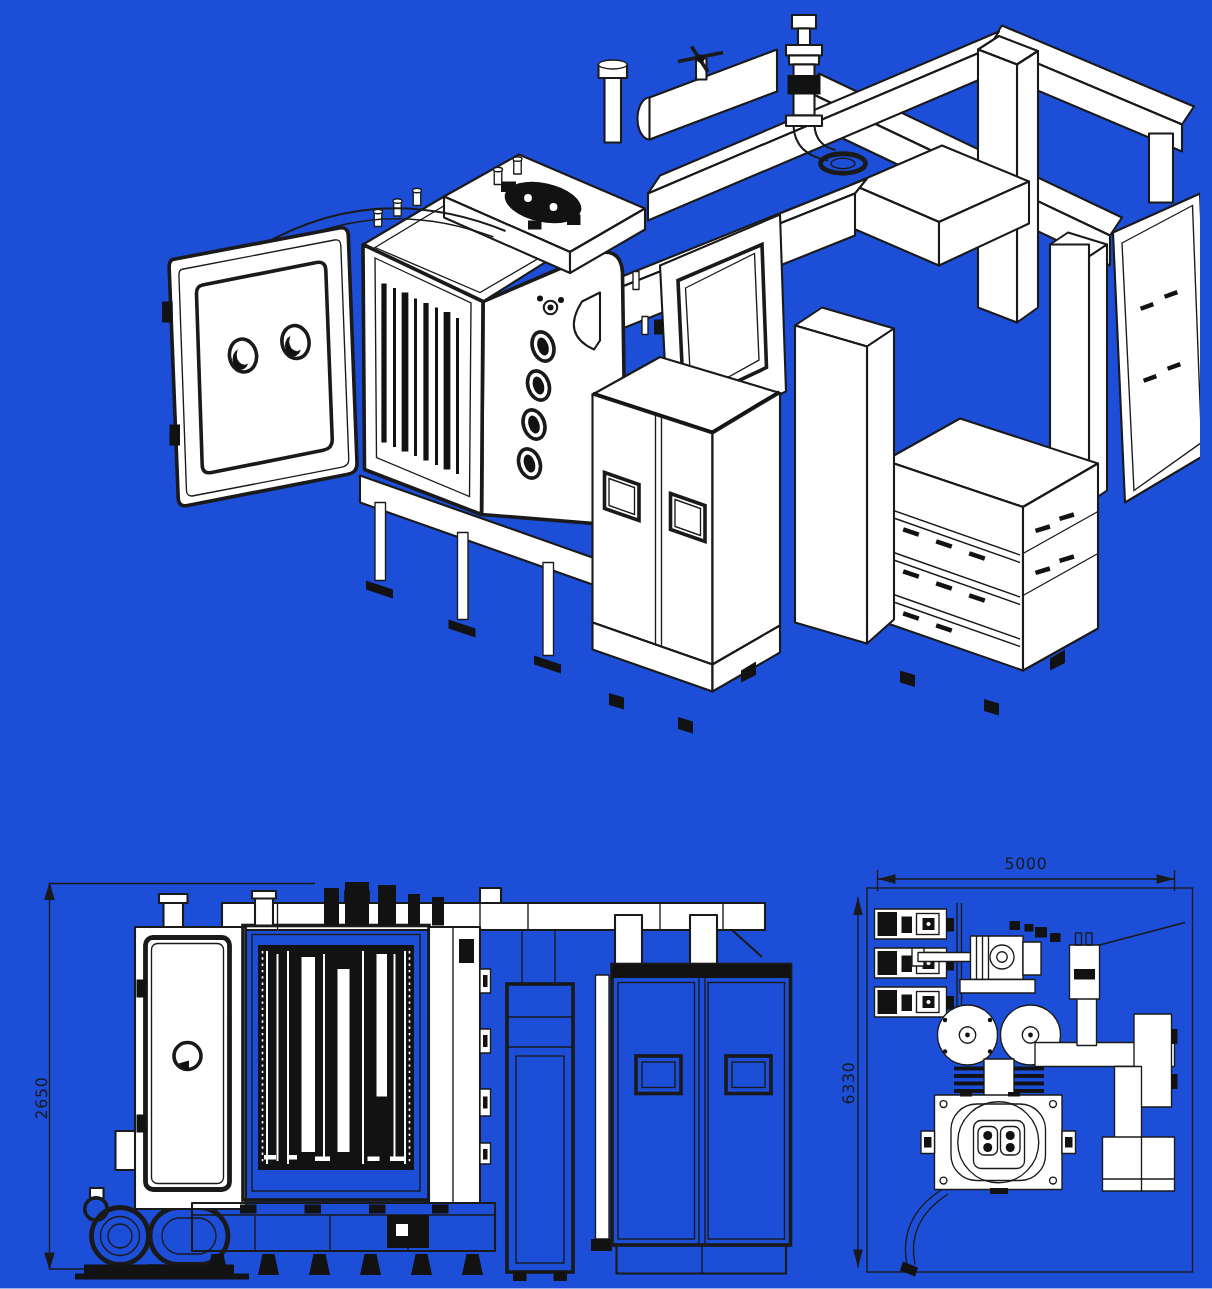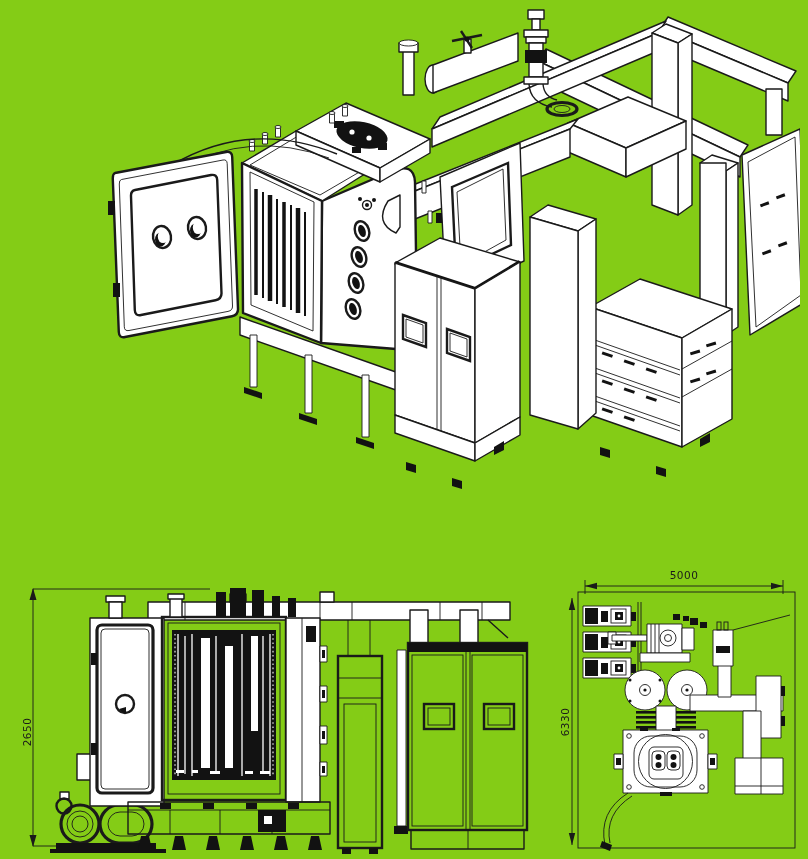--- a/index.html
+++ b/index.html
@@ -1,16 +1,16 @@
 <!DOCTYPE html>
 <html><head>
 <meta charset="utf-8">
 <style>
   html,body { margin:0; padding:0; background:#ffffff; }
-  .sheet { position:relative; width:808px; height:859px; background:#84cc16; overflow:hidden;
+  .sheet { position:relative; width:808px; height:859px; background:#1d4ed8; overflow:hidden;
            font-family:"DejaVu Sans", sans-serif; }
   .view { position:absolute; }
   svg { display:block; }
   
   .ln  { fill:#ffffff; stroke:#1a1a1a; stroke-width:1.4; stroke-linejoin:round; }
   .ln2 { fill:#ffffff; stroke:#1a1a1a; stroke-width:2.4; stroke-linejoin:round; }
   .ln1 { fill:#ffffff; stroke:#1a1a1a; stroke-width:0.9; stroke-linejoin:round; }
   .nf  { fill:none; stroke:#1a1a1a; stroke-width:1.4; stroke-linejoin:round; }
   .nf1 { fill:none; stroke:#1a1a1a; stroke-width:0.9; }
   .nf2 { fill:none; stroke:#1a1a1a; stroke-width:2.4; }

